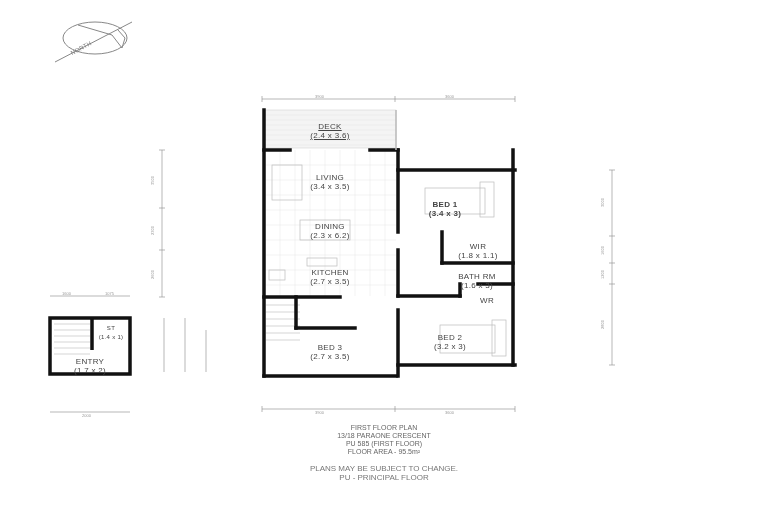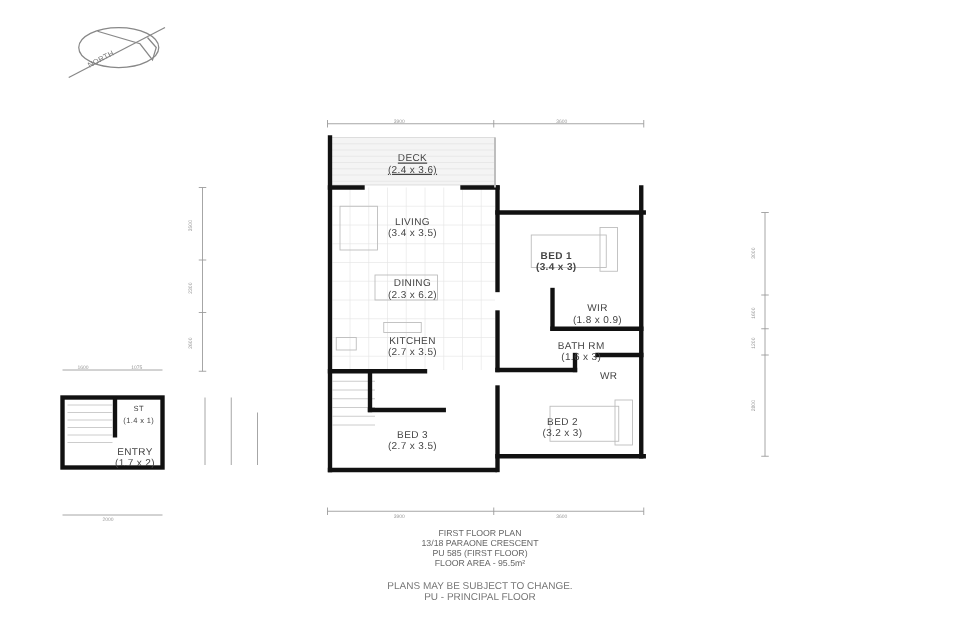--- a/index.html
+++ b/index.html
@@ -160,38 +160,38 @@
 <div class="lbl" style="left:270px;top:268px;width:120px;">
   <div>KITCHEN</div>
     <div>(2.7 x 3.5)</div>
 </div>
 <div class="lbl" style="left:405px;top:200px;width:80px;font-weight:bold;">
   <div>BED 1</div>
     <div>(3.4 x 3)</div>
 </div>
 <div class="lbl" style="left:444px;top:242px;width:68px;">
   <div>WIR</div>
-    <div>(1.8 x 0.9)</div>
-</div>
-<div class="lbl" style="left:397px;top:272px;width:60px;padding-left:38px;">
+    <div>(1.8 x 1.1)</div>
+</div>
+<div class="lbl" style="left:409px;top:272px;width:60px;padding-left:38px;">
   <div>BATH RM</div>
     <div>(1.6 x 3)</div>
 </div>
 <div class="lbl" style="left:462px;top:296px;width:50px;">
   <div>WR</div>
 </div>
 <div class="lbl" style="left:410px;top:333px;width:80px;">
   <div>BED 2</div>
     <div>(3.2 x 3)</div>
 </div>
 <div class="lbl" style="left:275px;top:343px;width:110px;">
   <div>BED 3</div>
     <div>(2.7 x 3.5)</div>
 </div>
-<div class="lbl" style="left:52px;top:357px;width:76px;padding-left:18px;">
+<div class="lbl" style="left:52px;top:357px;width:76px;">
   <div>ENTRY</div>
     <div>(1.7 x 2)</div>
 </div>
 <div class="lbl" style="left:93px;top:324px;width:36px;font-size:6px;">
   <div>ST</div>
     <div>(1.4 x 1)</div>
 </div>
 
 <div class="dim" style="left:315px;top:94px;">3900</div>
 <div class="dim" style="left:445px;top:94px;">3600</div>

